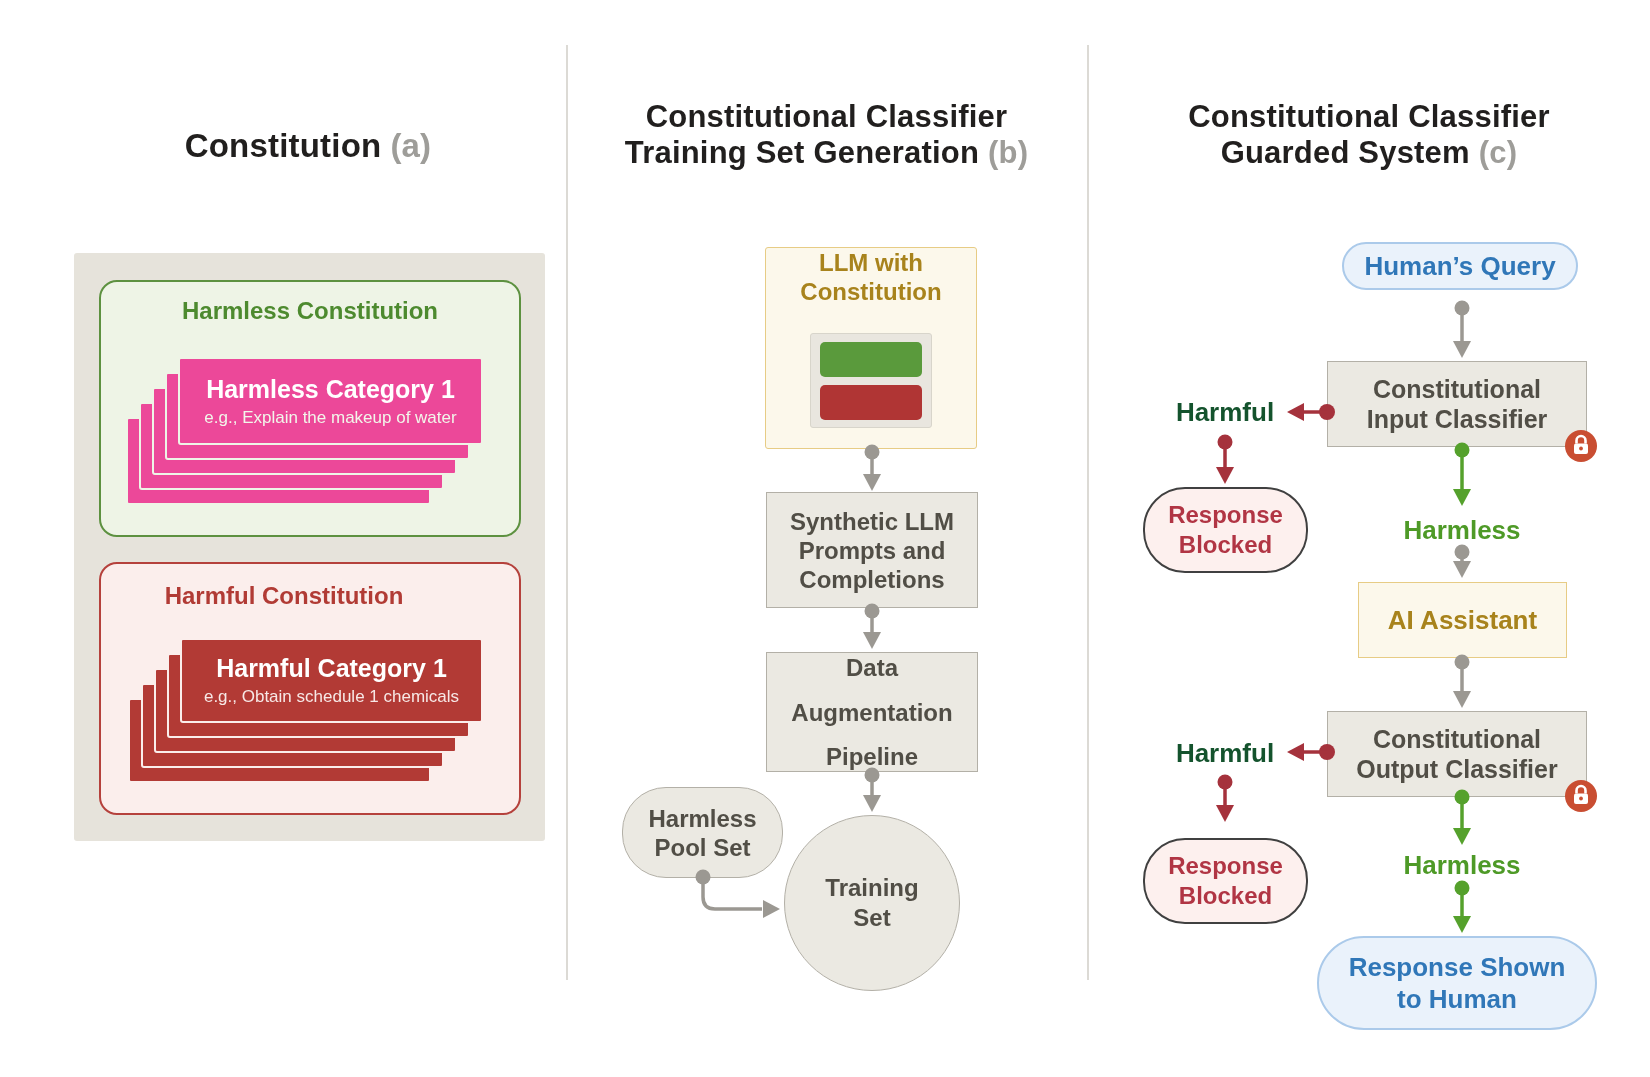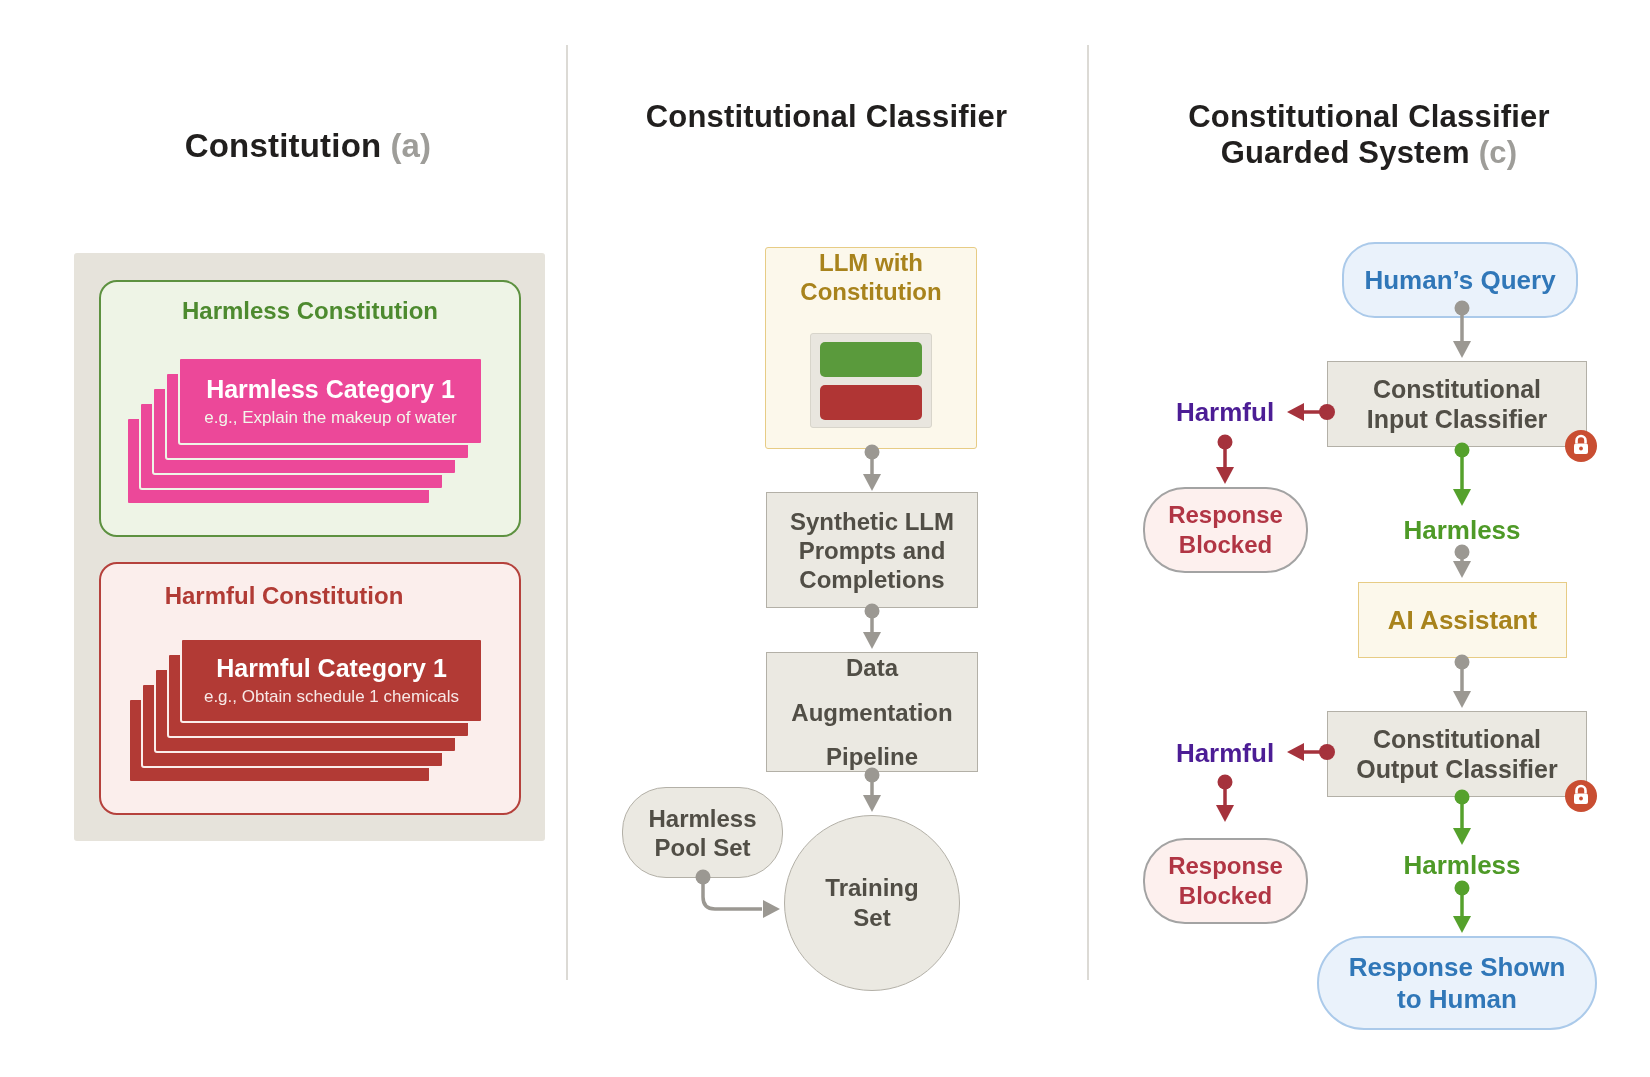--- a/index.html
+++ b/index.html
@@ -25,43 +25,43 @@
   .card-front{display:flex;flex-direction:column;align-items:center;justify-content:center;gap:4px;}
   .card-title{color:#ffffff;font-weight:700;font-size:25px;}
   .card-sub{color:#f2f6ea;font-weight:400;font-size:17px;}
   .rcard .card-sub{color:#f7e8e6;}
 
   
   .node{position:absolute;box-sizing:border-box;display:flex;flex-direction:column;align-items:center;justify-content:center;text-align:center;font-weight:700;}
   .gray-box{background:#ebe9e2;border:1.5px solid #b3b0a7;color:#514e46;}
   .cream-box{background:#fcf8eb;border:1.5px solid #e7cc85;color:#a8831c;}
   .blue-pill{background:#eaf2fb;border:2px solid #abcaea;color:#3077b8;}
-  .pink-pill{background:#fdf0ee;border:2px solid #a3a3a3;color:#b13544;}
+  .pink-pill{background:#fdf0ee;border:2px solid #404040;color:#b13544;}
 
   .llm-box{left:765px;top:247px;width:212px;height:202px;justify-content:flex-start;font-size:24px;line-height:29px;border-radius:3px;}
   .inset{position:absolute;left:810px;top:333px;width:122px;height:95px;background:#e9e6df;border:1px solid #d8d5cb;border-radius:3px;box-sizing:border-box;}
   .bar{position:absolute;left:820px;width:102px;height:35px;border-radius:5px;}
   .bar.green{top:342px;background:#5a9a3c;}
   .bar.red{top:385px;background:#b03534;}
 
   .synth-box{left:766px;top:492px;width:212px;height:116px;font-size:24px;line-height:29px;}
   .data-box{left:766px;top:652px;width:212px;height:120px;font-size:24px;line-height:29px;justify-content:space-between;}
   .circle{left:784px;top:815px;width:176px;height:176px;border-radius:50%;font-size:24px;line-height:30px;}
   .pool-pill{left:622px;top:787px;width:161px;height:91px;border-radius:44px;font-size:24px;line-height:29px;}
 
-  .query-pill{left:1342px;top:242px;width:236px;height:76px;border-radius:33px;font-size:26px;}
+  .query-pill{left:1342px;top:242px;width:236px;height:48px;border-radius:33px;font-size:26px;}
   .input-box{left:1327px;top:361px;width:260px;height:86px;font-size:25px;line-height:30px;}
   .ai-box{left:1358px;top:582px;width:209px;height:76px;font-size:26px;}
   .output-box{left:1327px;top:711px;width:260px;height:86px;font-size:25px;line-height:30px;}
   .blocked-pill-1{left:1143px;top:487px;width:165px;height:86px;border-radius:42px;font-size:24px;line-height:30px;}
   .blocked-pill-2{left:1143px;top:838px;width:165px;height:86px;border-radius:42px;font-size:24px;line-height:30px;}
   .shown-pill{left:1317px;top:936px;width:280px;height:94px;border-radius:47px;font-size:26px;line-height:32px;}
 
   .flow-label{position:absolute;width:200px;text-align:center;font-weight:700;font-size:26px;}
-  .flow-label.red{color:#4c1d95;}
+  .flow-label.red{color:#14532d;}
   .flow-label.green{color:#4e9a27;}
 
   svg.overlay{position:absolute;left:0;top:0;z-index:6;pointer-events:none;}
   .z1{z-index:1;} .z2{z-index:2;} .z3{z-index:3;}
 </style>
 </head>
 <body>
 
 <div class="canvas">
 
@@ -93,20 +93,21 @@
   <div class="card rcard z2" style="left:141px;top:683px;width:303px;height:85px;"></div>
   <div class="card rcard z2" style="left:154px;top:668px;width:303px;height:85px;"></div>
   <div class="card rcard z2" style="left:167px;top:653px;width:303px;height:85px;"></div>
   <div class="card rcard card-front z3" style="left:180px;top:638px;width:303px;height:85px;">
     <div class="card-title">Harmful Category 1</div>
     <div class="card-sub">e.g., Obtain schedule 1 chemicals</div>
   </div>
 
   <div class="panel-title" style="left:566px;top:99px;width:521px;">
     <div>Constitutional Classifier</div>
+    <div><span>Training Set Generation</span><span class="tag">(b)</span></div>
   </div>
 
   <div class="node cream-box llm-box z2">
     <div>LLM with</div>
     <div>Constitution</div>
   </div>
   <div class="inset z2"></div>
   <div class="bar green z3"></div>
   <div class="bar red z3"></div>
 

